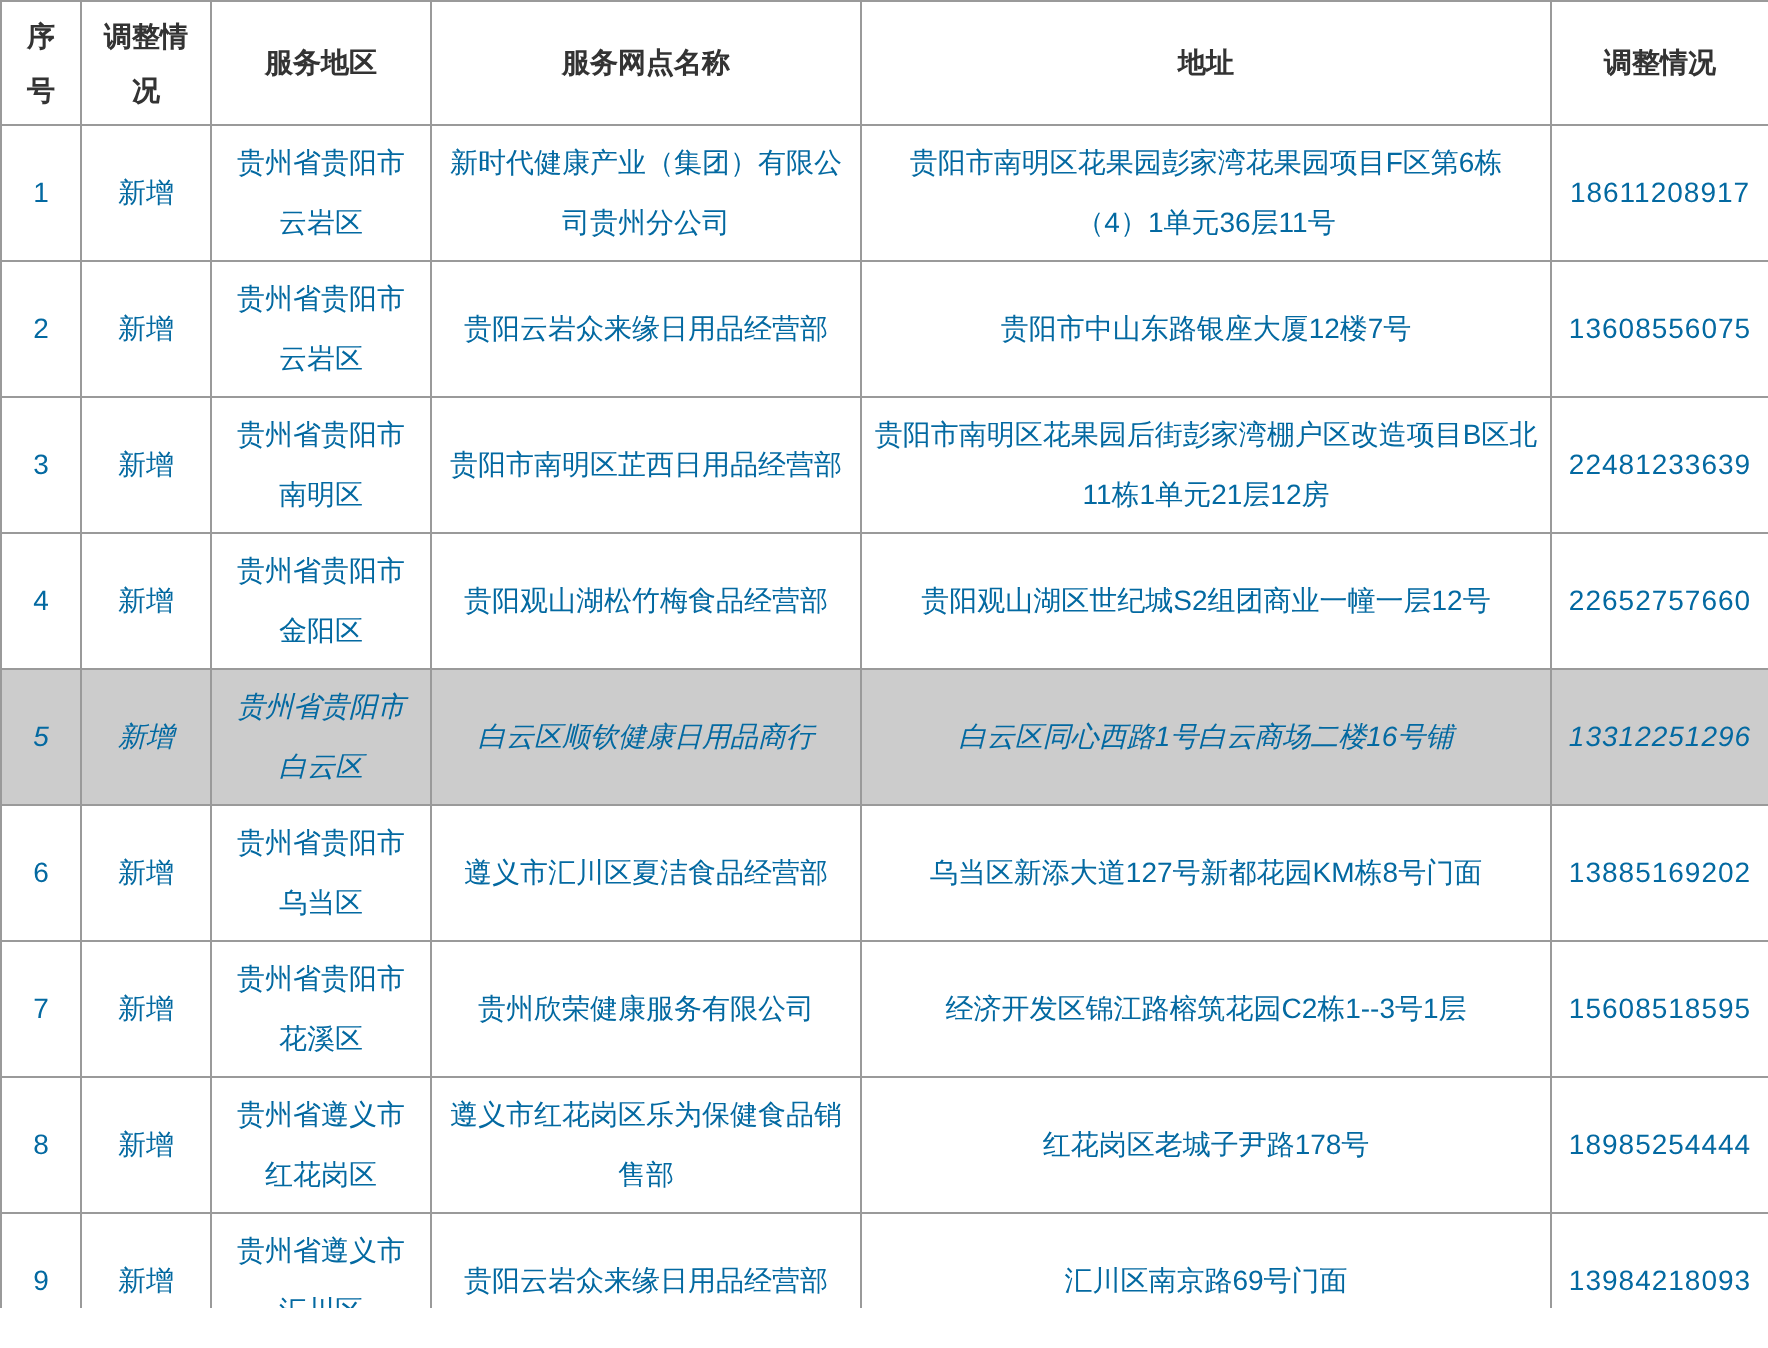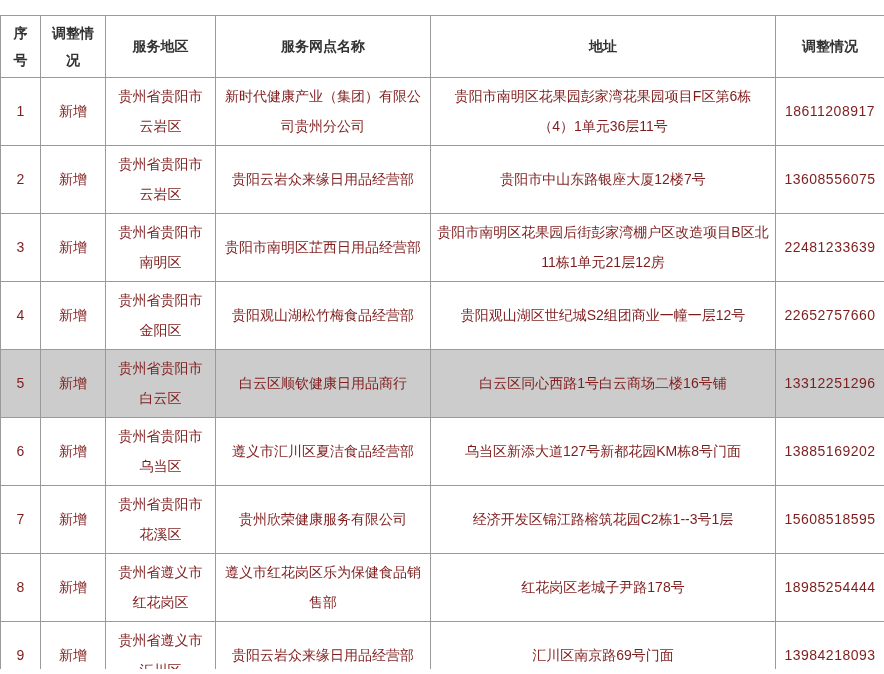--- a/index.html
+++ b/index.html
@@ -7,49 +7,48 @@
     margin: 0;
     padding: 0;
     background: #ffffff;
     font-family: "Liberation Sans", "DejaVu Sans", sans-serif;
   }
   .page {
     width: 884px;
     height: 654px;
     overflow: hidden;
     background: #ffffff;
-    margin-top: 15px;
   }
   table.outlets {
     width: 884px;
     height: 674px;
     border-collapse: collapse;
     table-layout: fixed;
     background: #ffffff;
   }
   table.outlets th,
   table.outlets td {
     border: 1px solid #9a9a9a;
     text-align: center;
     vertical-align: middle;
-    color: #7f1d1d;
+    color: #0369a1;
     font-size: 14px;
     line-height: 2.1;
     padding: 2px 6px;
     word-break: break-all;
   }
   table.outlets thead tr { height: 62px; }
   table.outlets th {
     font-weight: bold;
     color: #333333;
     background: #ffffff;
     line-height: 1.9;
   }
   table.outlets tbody tr { height: 68px; background: #ffffff; }
-  table.outlets tbody tr.highlighted td { background: #cccccc; }
+  table.outlets tbody tr.highlighted td { background: #cccccc; font-style: italic; }
   td.cell-address { padding: 2px 22px; }
   td.cell-outlet  { padding: 2px 14px; }
   td.cell-contact { font-size: 15px; letter-spacing: 0.5px; }
   td.cell-no      { font-size: 14px; }
 </style>
 </head>
 <body>
 
 <div class="page">
   <table class="outlets">

